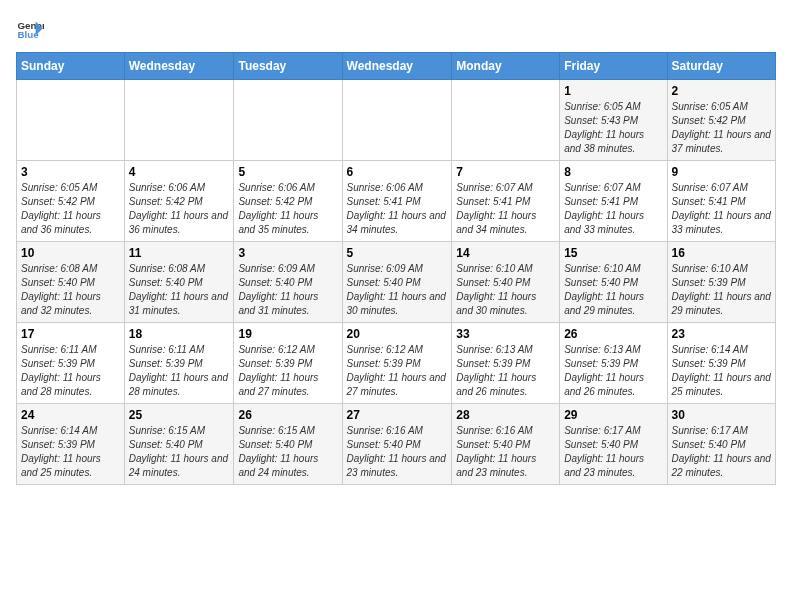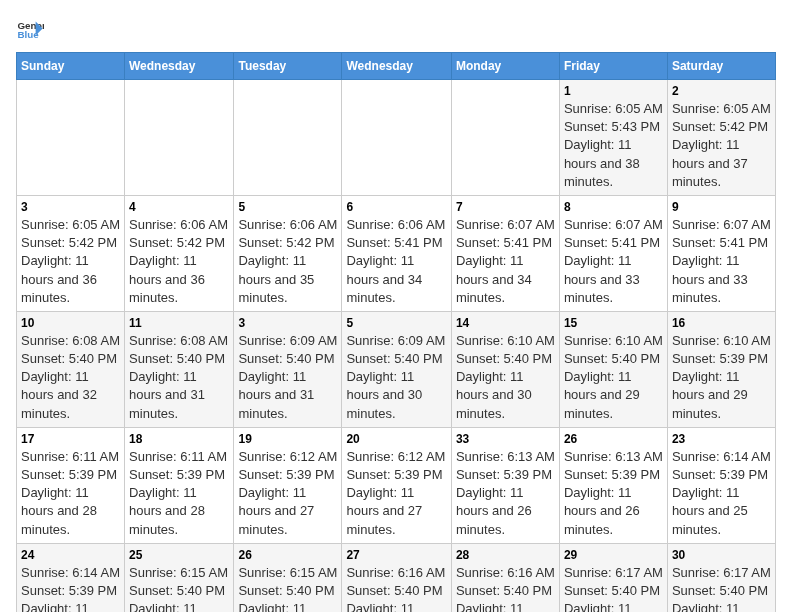--- a/index.html
+++ b/index.html
@@ -60,23 +60,24 @@
     }
     tbody tr:nth-child(even) td {
       background-color: #ffffff;
     }
     .day-num {
       font-weight: bold;
       font-size: 12px;
       margin-bottom: 2px;
     }
     .day-info {
-      font-size: 13px;
+      font-size: 10px;
       color: #333;
       line-height: 1.4;
+      font-style: italic;
     }
     .empty { background: #fff !important; }
   </style>
 </head>
 <body>
 
 <div class="header">
   <div class="logo">
     <svg class="logo-icon" viewBox="0 0 40 40" xmlns="http://www.w3.org/2000/svg">
       <text x="2" y="18" font-size="14" font-weight="bold" fill="#333">General</text>

